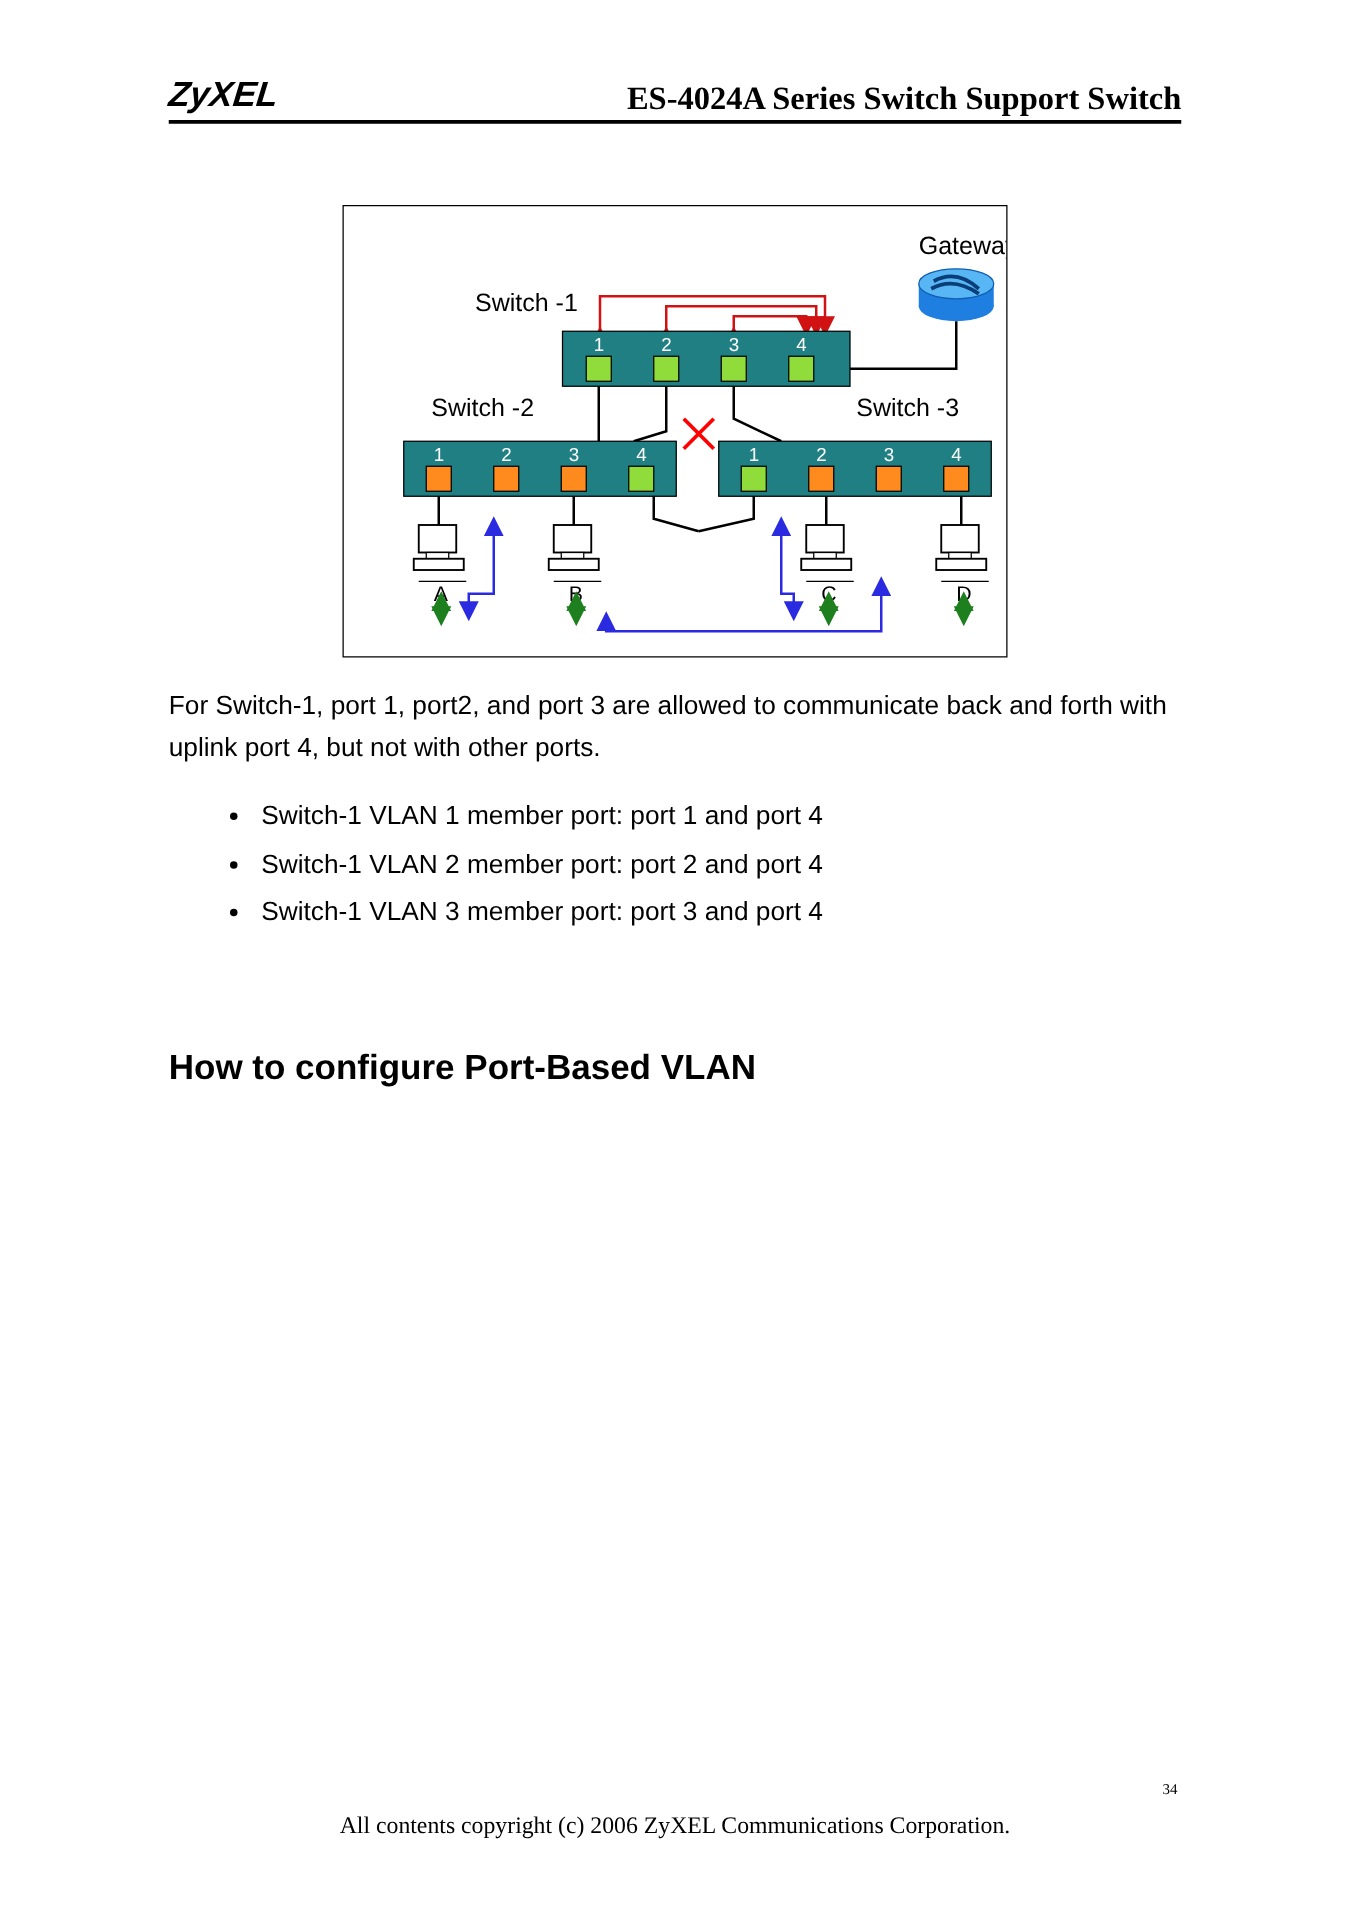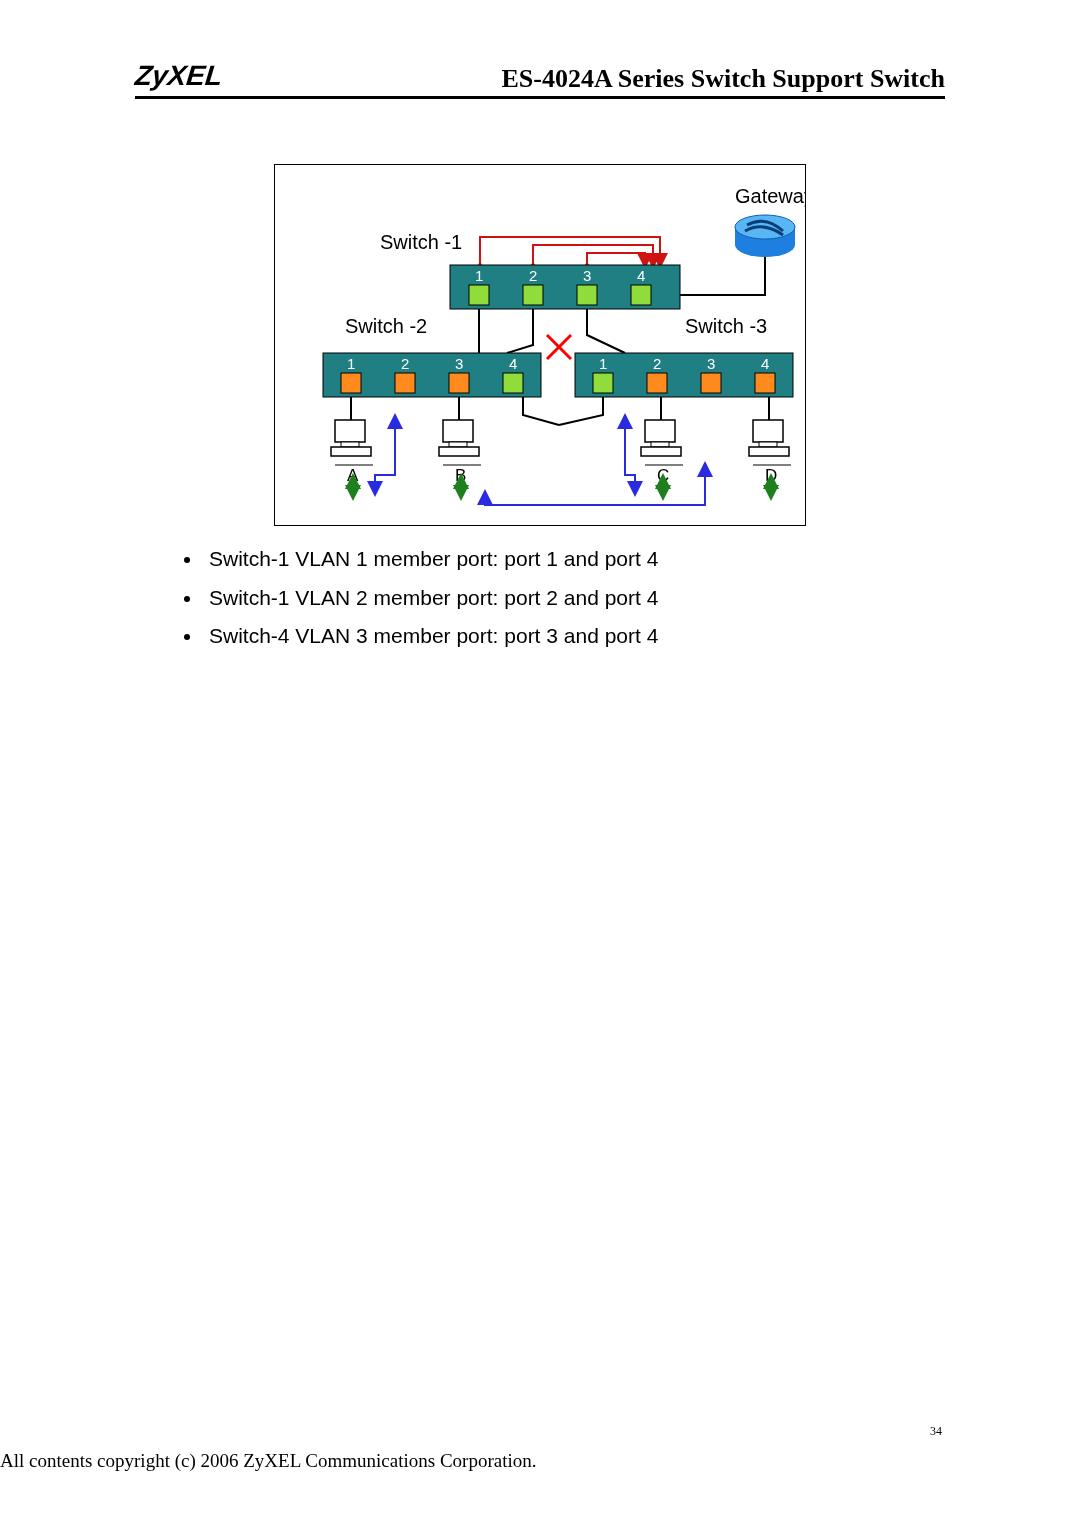--- a/index.html
+++ b/index.html
@@ -73,20 +73,21 @@
     right: 138px;
     bottom: 88px;
     font-family: "Times New Roman", Times, serif;
     font-size: 12px;
   }
   .footer {
     position: absolute;
     left: 0;
     right: 0;
     bottom: 55px;
+    text-align: center;
     font-family: "Times New Roman", Times, serif;
     font-size: 19px;
   }
 </style>
 </head>
 <body>
 
 <div class="page">
 
   <div class="header-row">
@@ -248,24 +249,26 @@
 
       <g stroke="#1e7f1e" stroke-width="2" fill="none">
         <path d="M78 332 L78 312" marker-end="url(#arrGreen)" marker-start="url(#arrGreenStart)"></path>
         <path d="M186 332 L186 312" marker-end="url(#arrGreen)" marker-start="url(#arrGreenStart)"></path>
         <path d="M388 332 L388 312" marker-end="url(#arrGreen)" marker-start="url(#arrGreenStart)"></path>
         <path d="M496 332 L496 312" marker-end="url(#arrGreen)" marker-start="url(#arrGreenStart)"></path>
       </g>
     </svg>
   </div>
 
+  <p class="body-text">For Switch-1, port 1, port2, and port 3 are allowed to communicate back and forth with uplink port 4, but not with other ports.</p>
 
   <ul class="vlan-list">
     <li>Switch-1 VLAN 1 member port: port 1 and port 4</li>
     <li>Switch-1 VLAN 2 member port: port 2 and port 4</li>
-    <li>Switch-4 VLAN 3 member port: port 3 and port 4</li>
+    <li>Switch-1 VLAN 3 member port: port 3 and port 4</li>
   </ul>
 
+  <h2 class="section">How to configure Port-Based VLAN</h2>
 
 
   <div class="page-number">34</div>
   <div class="footer">All contents copyright (c) 2006 ZyXEL Communications Corporation.</div>
 </div>
 
 </body></html>

